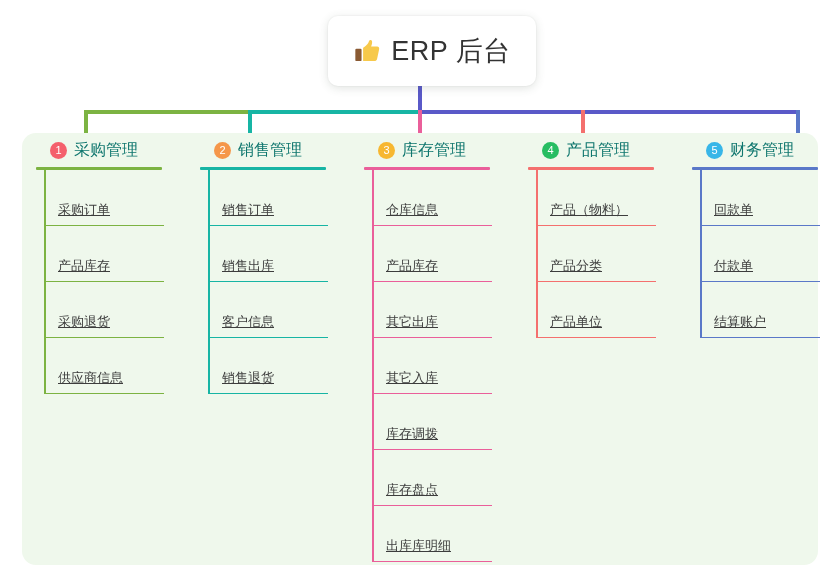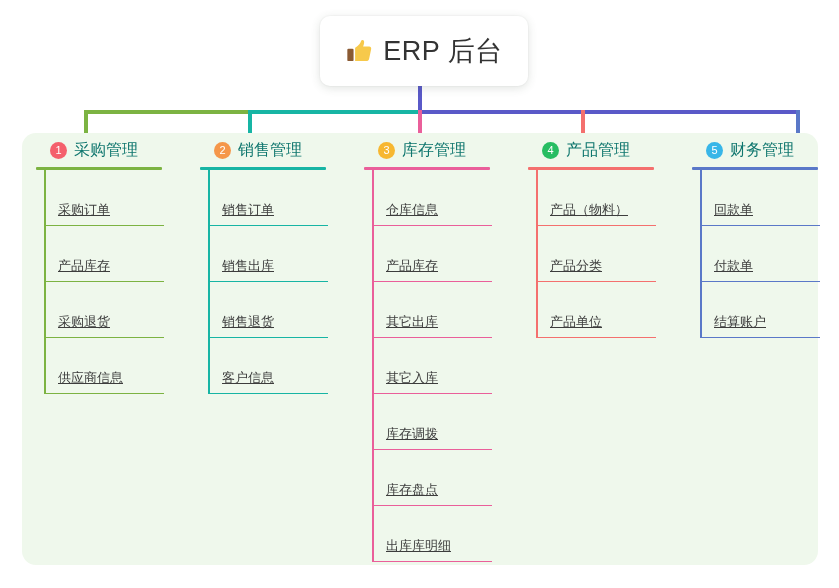--- a/index.html
+++ b/index.html
@@ -10,21 +10,21 @@
     width: 839px; height: 588px;
     font-family: "Liberation Sans", "DejaVu Sans", sans-serif;
     overflow: hidden;
     position: relative;
   }
   #root { position: absolute; inset: 0; }
 
   
   .title-card {
     position: absolute;
-    left: 320px; top: 16px;
+    left: 328px; top: 16px;
     width: 208px; height: 70px;
     background: #ffffff;
     border-radius: 10px;
     box-shadow: 0 2px 10px rgba(60,80,60,0.16), 0 0 0 1px rgba(0,0,0,0.02);
     display: flex;
     align-items: center;
     justify-content: center;
     gap: 10px;
     box-sizing: border-box;
   }
@@ -180,24 +180,24 @@
         </div>
         <div class="head-rule" style="background: rgb(23, 181, 164);"></div>
         <div class="sub-list" style="border-left-color: rgb(23, 181, 164);">
           <div class="sub-item" style="border-bottom-color: rgb(23, 181, 164);">
             <span class="sub-label">销售订单</span>
           </div>
           <div class="sub-item" style="border-bottom-color: rgb(23, 181, 164);">
             <span class="sub-label">销售出库</span>
           </div>
           <div class="sub-item" style="border-bottom-color: rgb(23, 181, 164);">
+            <span class="sub-label">客户信息</span>
+          </div>
+          <div class="sub-item" style="border-bottom-color: rgb(23, 181, 164);">
             <span class="sub-label">销售退货</span>
-          </div>
-          <div class="sub-item" style="border-bottom-color: rgb(23, 181, 164);">
-            <span class="sub-label">客户信息</span>
           </div>
         </div>
       </div>
       <div class="column">
         <div class="col-head">
           <span class="badge" style="background: rgb(247, 183, 49);">3</span>
           <span class="col-title">库存管理</span>
         </div>
         <div class="head-rule" style="background: rgb(234, 95, 154);"></div>
         <div class="sub-list" style="border-left-color: rgb(234, 95, 154);">

